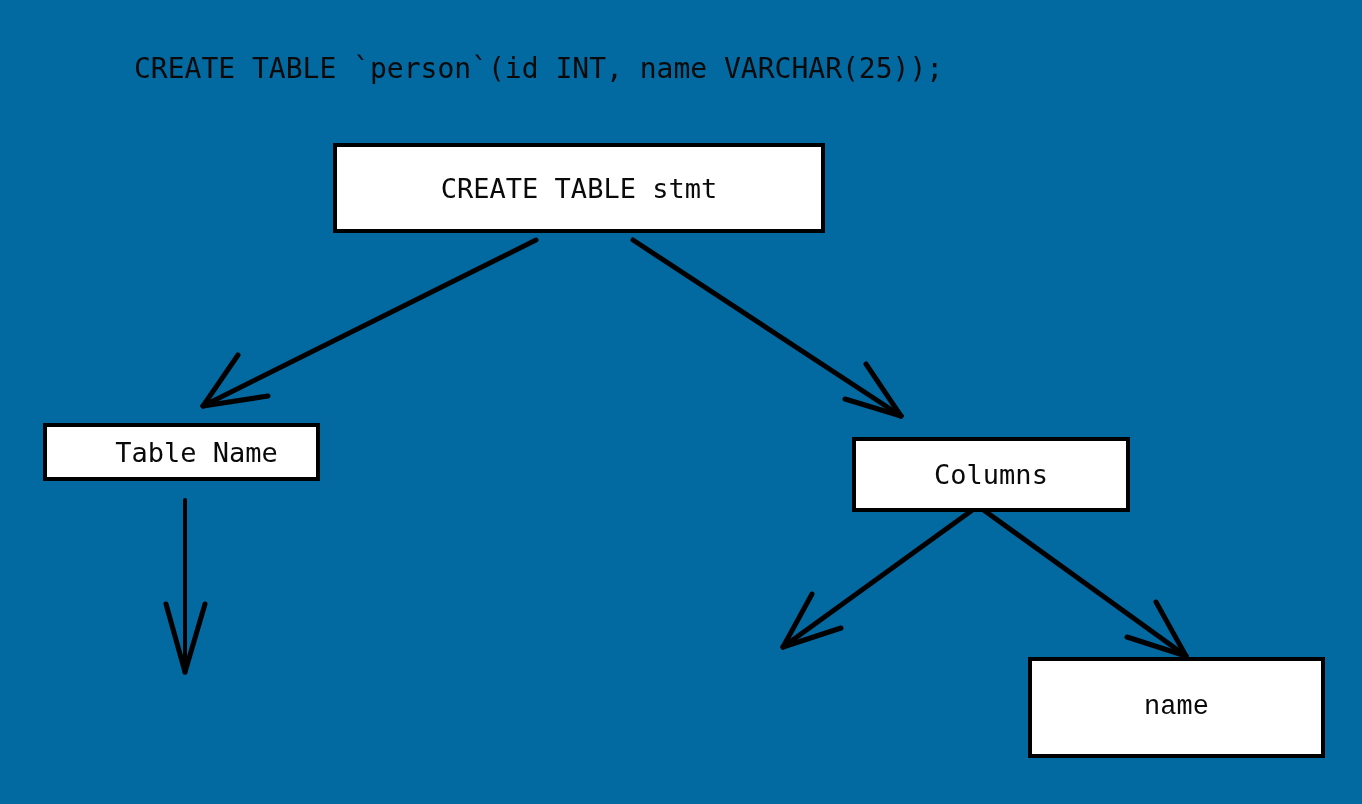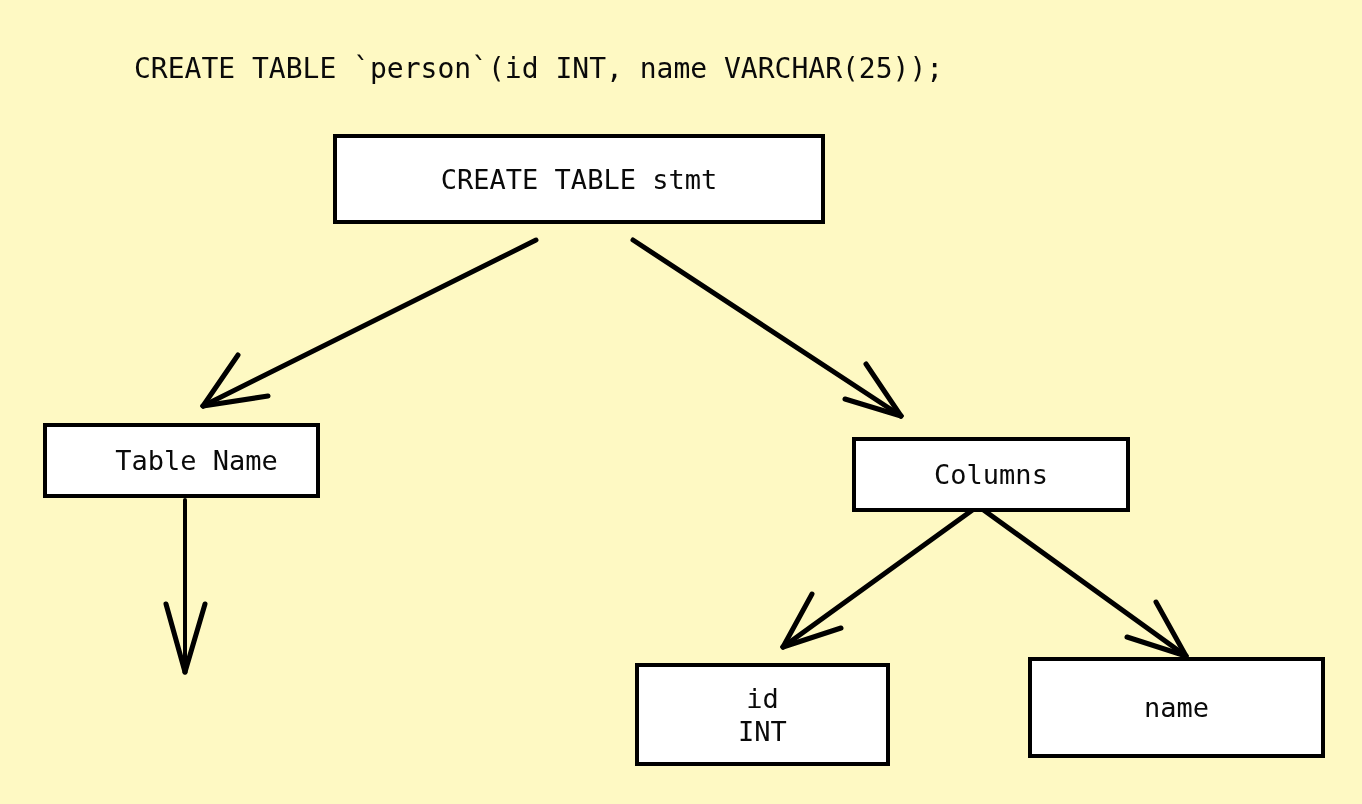--- a/index.html
+++ b/index.html
@@ -4,21 +4,21 @@
 <style>
   html, body {
     margin: 0;
     padding: 0;
     background: #ffffff;
   }
   #canvas {
     position: relative;
     width: 1362px;
     height: 804px;
-    background: #fef9c3;
+    background: #0369a1;
     overflow: hidden;
     font-family: "DejaVu Sans Mono", "Liberation Mono", monospace;
   }
   #sql-title {
     position: absolute;
     left: 134px;
     top: 52px;
     font-family: "DejaVu Sans Mono", "Liberation Mono", monospace;
     font-size: 28px;
     letter-spacing: 0px;
@@ -44,26 +44,26 @@
     justify-content: center;
     color: #0a0a0a;
     font-family: "DejaVu Sans Mono", "Liberation Mono", monospace;
     font-size: 27px;
     line-height: 33px;
     white-space: pre;
     text-align: center;
     z-index: 2;
   }
   .node .line2 { display: block; }
-  #node-root     { left: 333px; top: 134px; width: 492px; height: 90px; justify-content: center; }
-  #node-tablename{ left: 43px;  top: 423px; width: 277px; height: 75px; padding-left: 30px; }
+  #node-root     { left: 333px; top: 143px; width: 492px; height: 90px; justify-content: center; }
+  #node-tablename{ left: 43px;  top: 423px; width: 277px; height: 58px; padding-left: 30px; }
   #node-columns  { left: 852px; top: 429px; width: 278px; height: 75px; margin-top: 8px; }
   #node-person   { left: 55px;  top: 676px; width: 255px; height: 85px; }
   #node-id       { left: 635px; top: 663px; width: 255px; height: 103px; }
-  #node-name     { left: 1028px;top: 657px; width: 297px; height: 101px; }
+  #node-name     { left: 1028px;top: 657px; width: 297px; height: 101px; font-family: Liberation Mono, monospace; }
 </style>
 </head>
 <body>
 
 <div id="canvas">
 
   <div id="sql-title">CREATE TABLE `person`(id INT, name VARCHAR(25));</div>
 
   <svg id="edges" viewBox="0 0 1362 804" xmlns="http://www.w3.org/2000/svg">
     <g stroke="#000000" fill="none" stroke-width="5" stroke-linecap="round">
@@ -107,22 +107,18 @@
 
   <div class="node" id="node-tablename">
     <span>Table Name</span>
   </div>
 
   <div class="node" id="node-columns">
     <span>Columns</span>
   </div>
 
 
-  <div class="node" id="node-id">
-    <span>id</span>
-    <span class="line2">INT</span>
-  </div>
 
   <div class="node" id="node-name">
     <span>name</span>
   </div>
 
 </div>
 
 </body></html>

